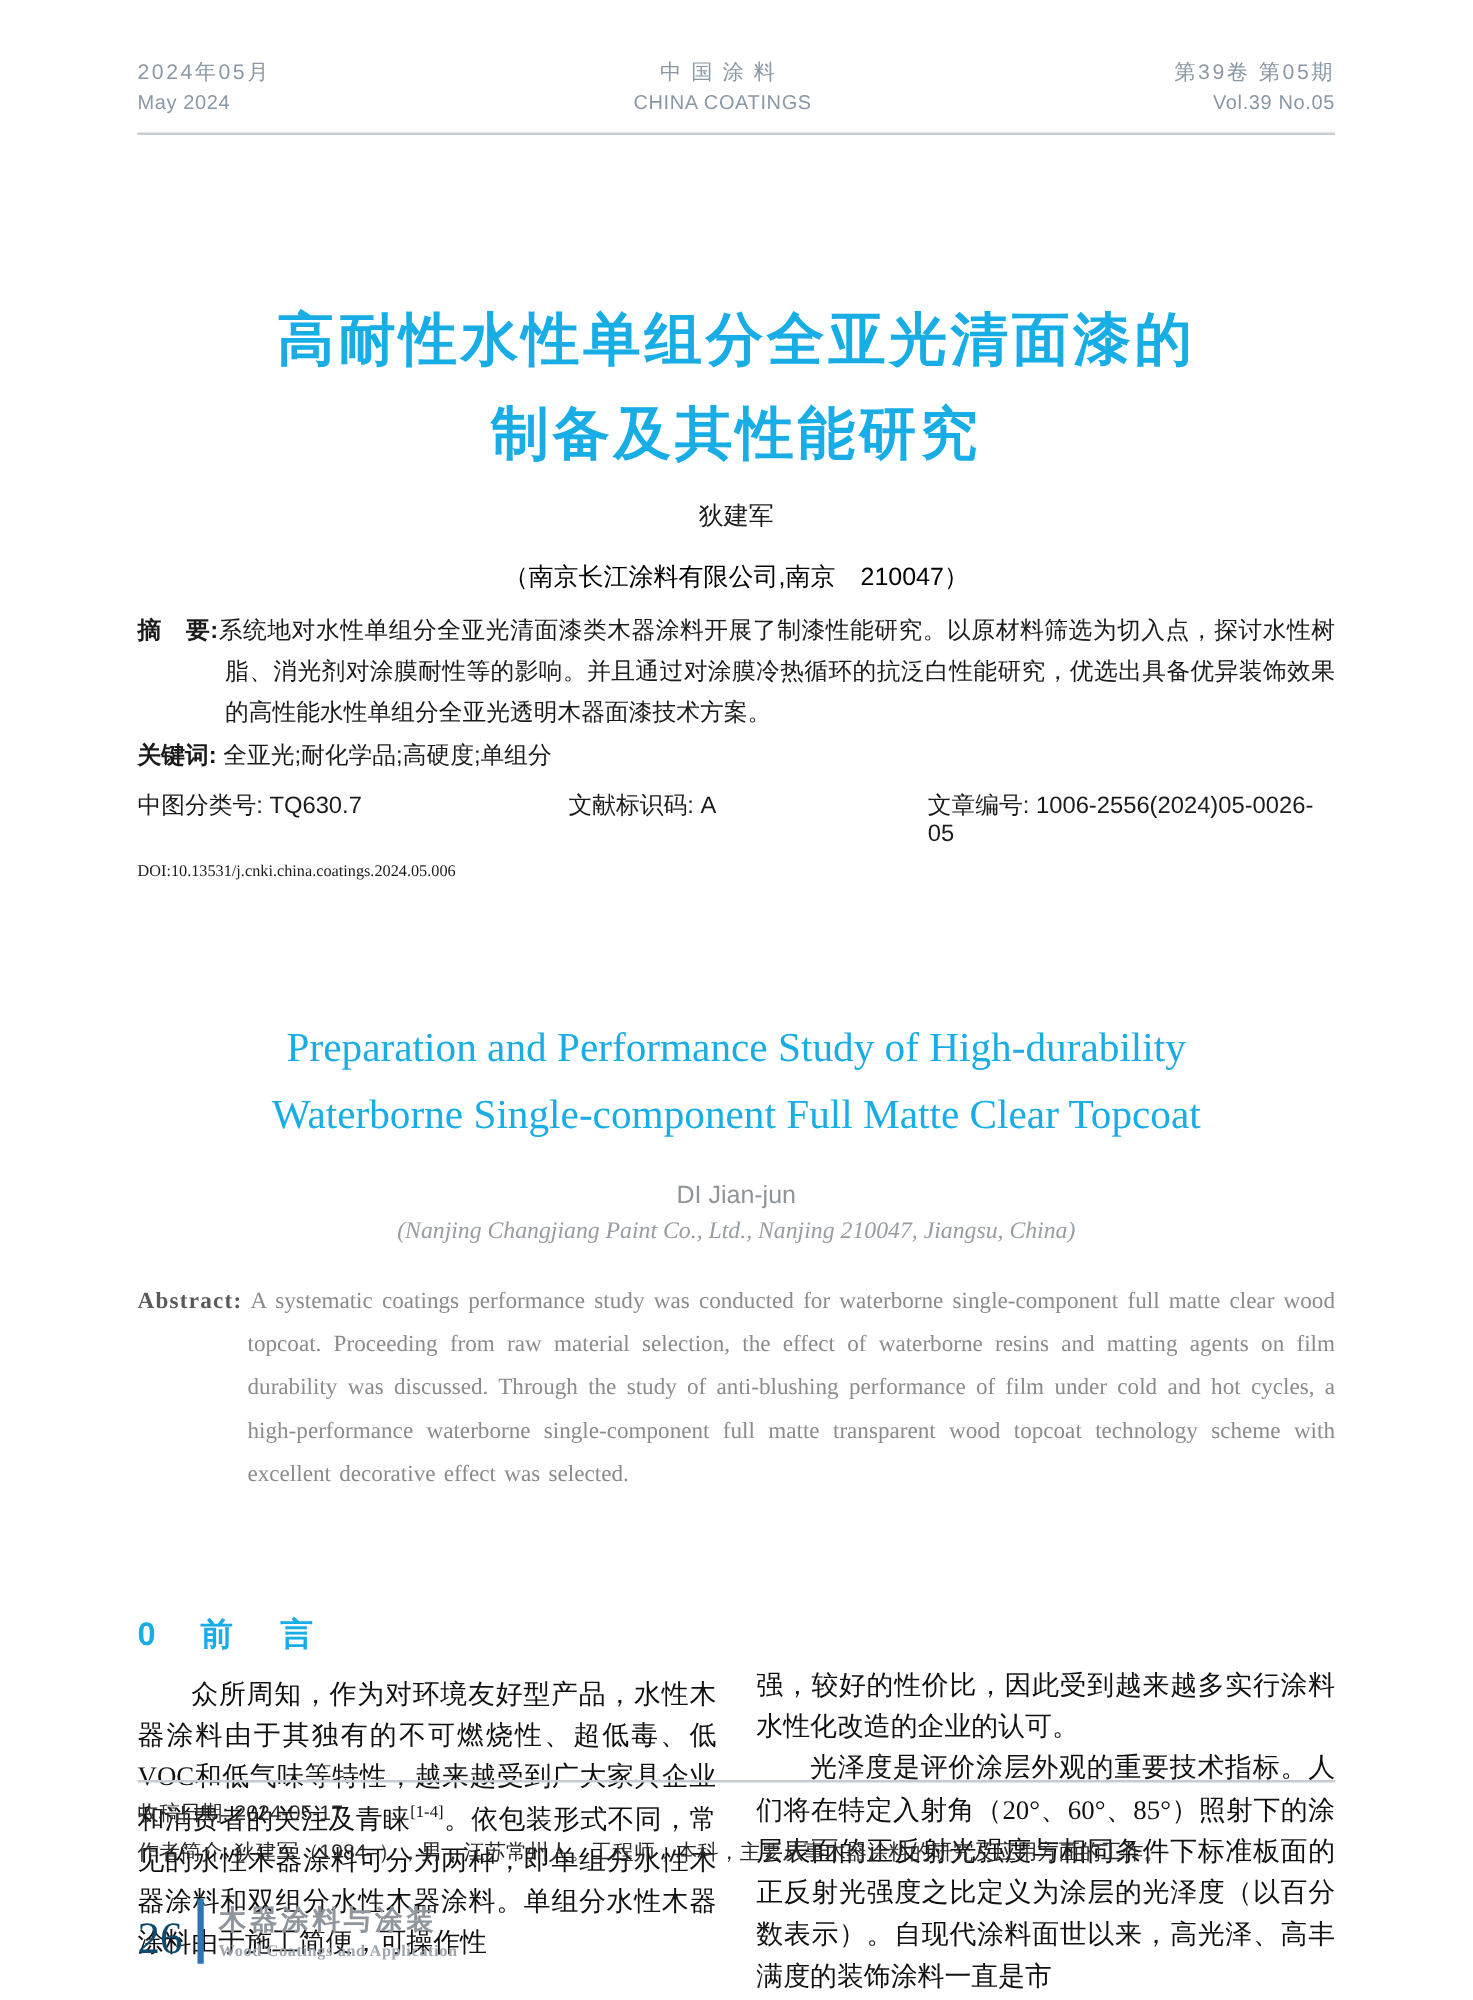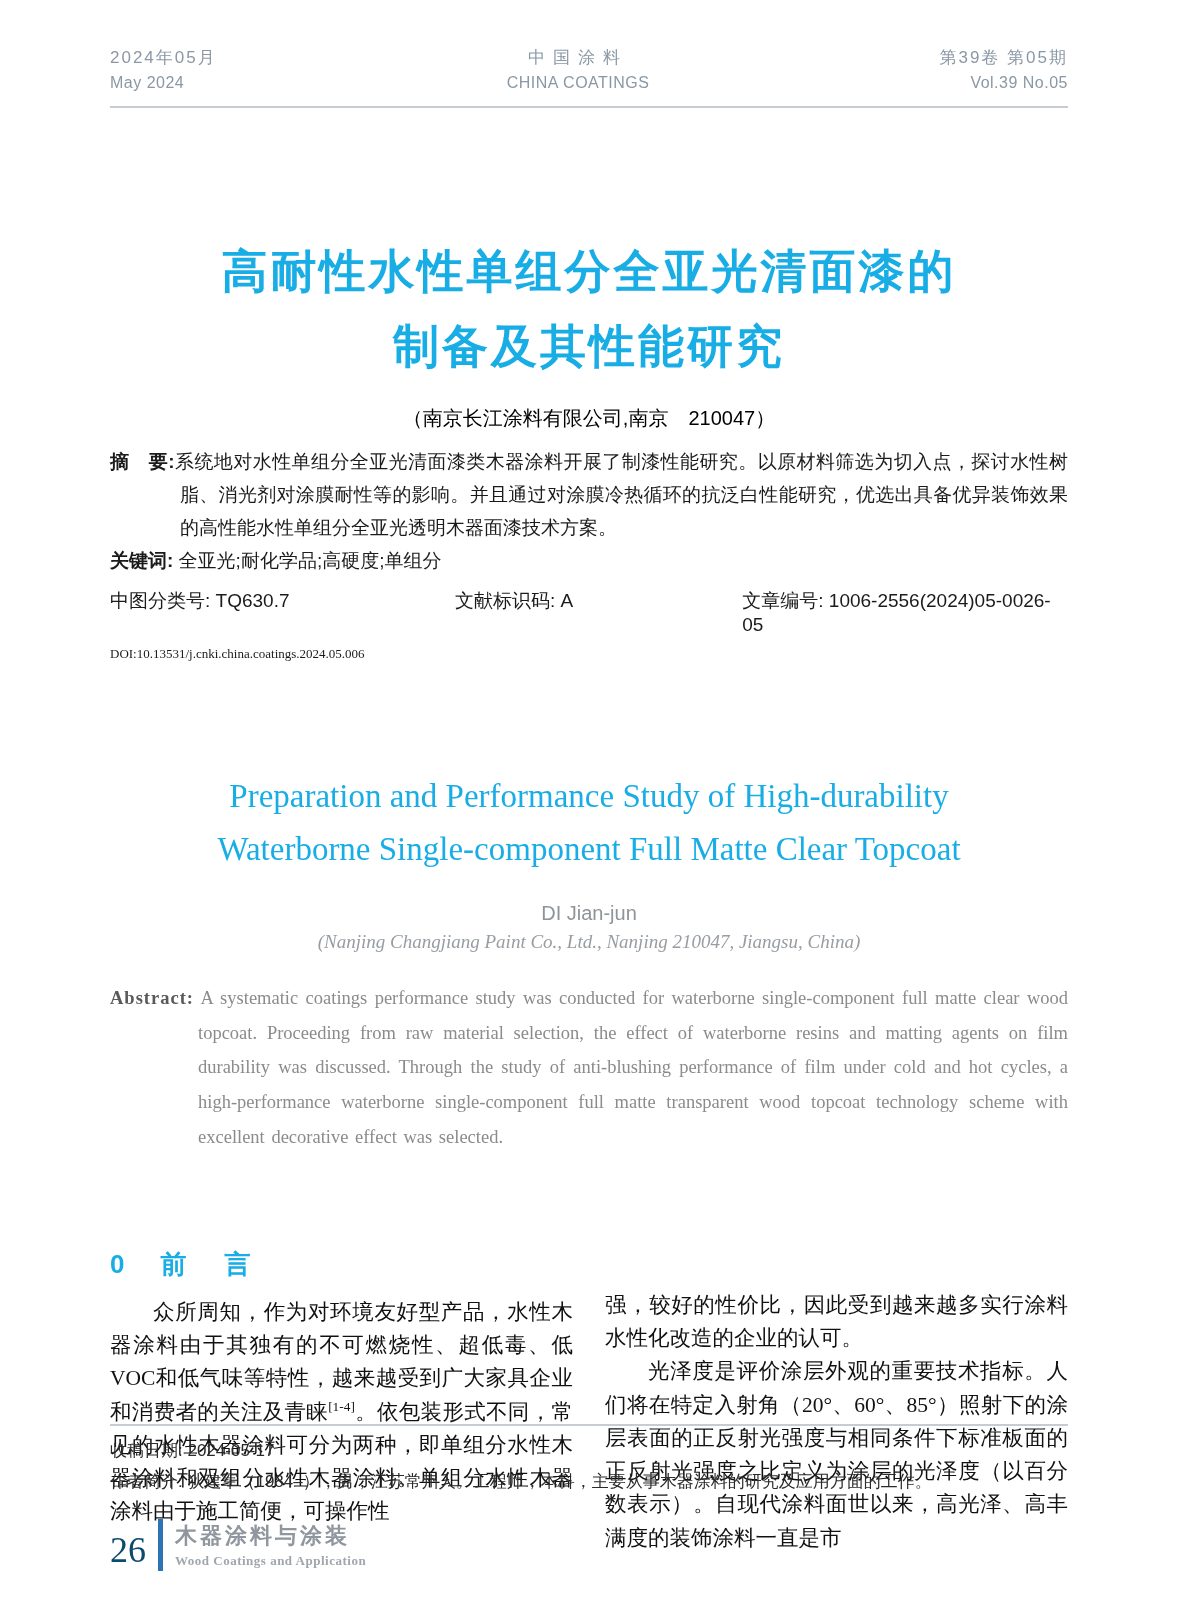--- a/index.html
+++ b/index.html
@@ -155,20 +155,21 @@
       <div class="jh-zh">第39卷 第05期</div>
       <div class="jh-en">Vol.39 No.05</div>
     </div>
   </div>
 
   <div class="title-zh">
     <div>高耐性水性单组分全亚光清面漆的</div>
     <div>制备及其性能研究</div>
   </div>
 
+  <div class="author-zh">狄建军</div>
   <div class="affil-zh">（南京长江涂料有限公司,南京　210047）</div>
 
   <div class="abstract-zh"><span class="lbl">摘　要:</span><span>系统地对水性单组分全亚光清面漆类木器涂料开展了制漆性能研究。以原材料筛选为切入点，探讨水性树脂、消光剂对涂膜耐性等的影响。并且通过对涂膜冷热循环的抗泛白性能研究，优选出具备优异装饰效果的高性能水性单组分全亚光透明木器面漆技术方案。</span></div>
 
   <div class="keywords-zh"><span class="lbl">关键词:</span>
     <span>全亚光;耐化学品;高硬度;单组分</span></div>
 
   <div class="meta-row">
     <span>中图分类号: TQ630.7</span>
     <span>文献标识码: A</span>

